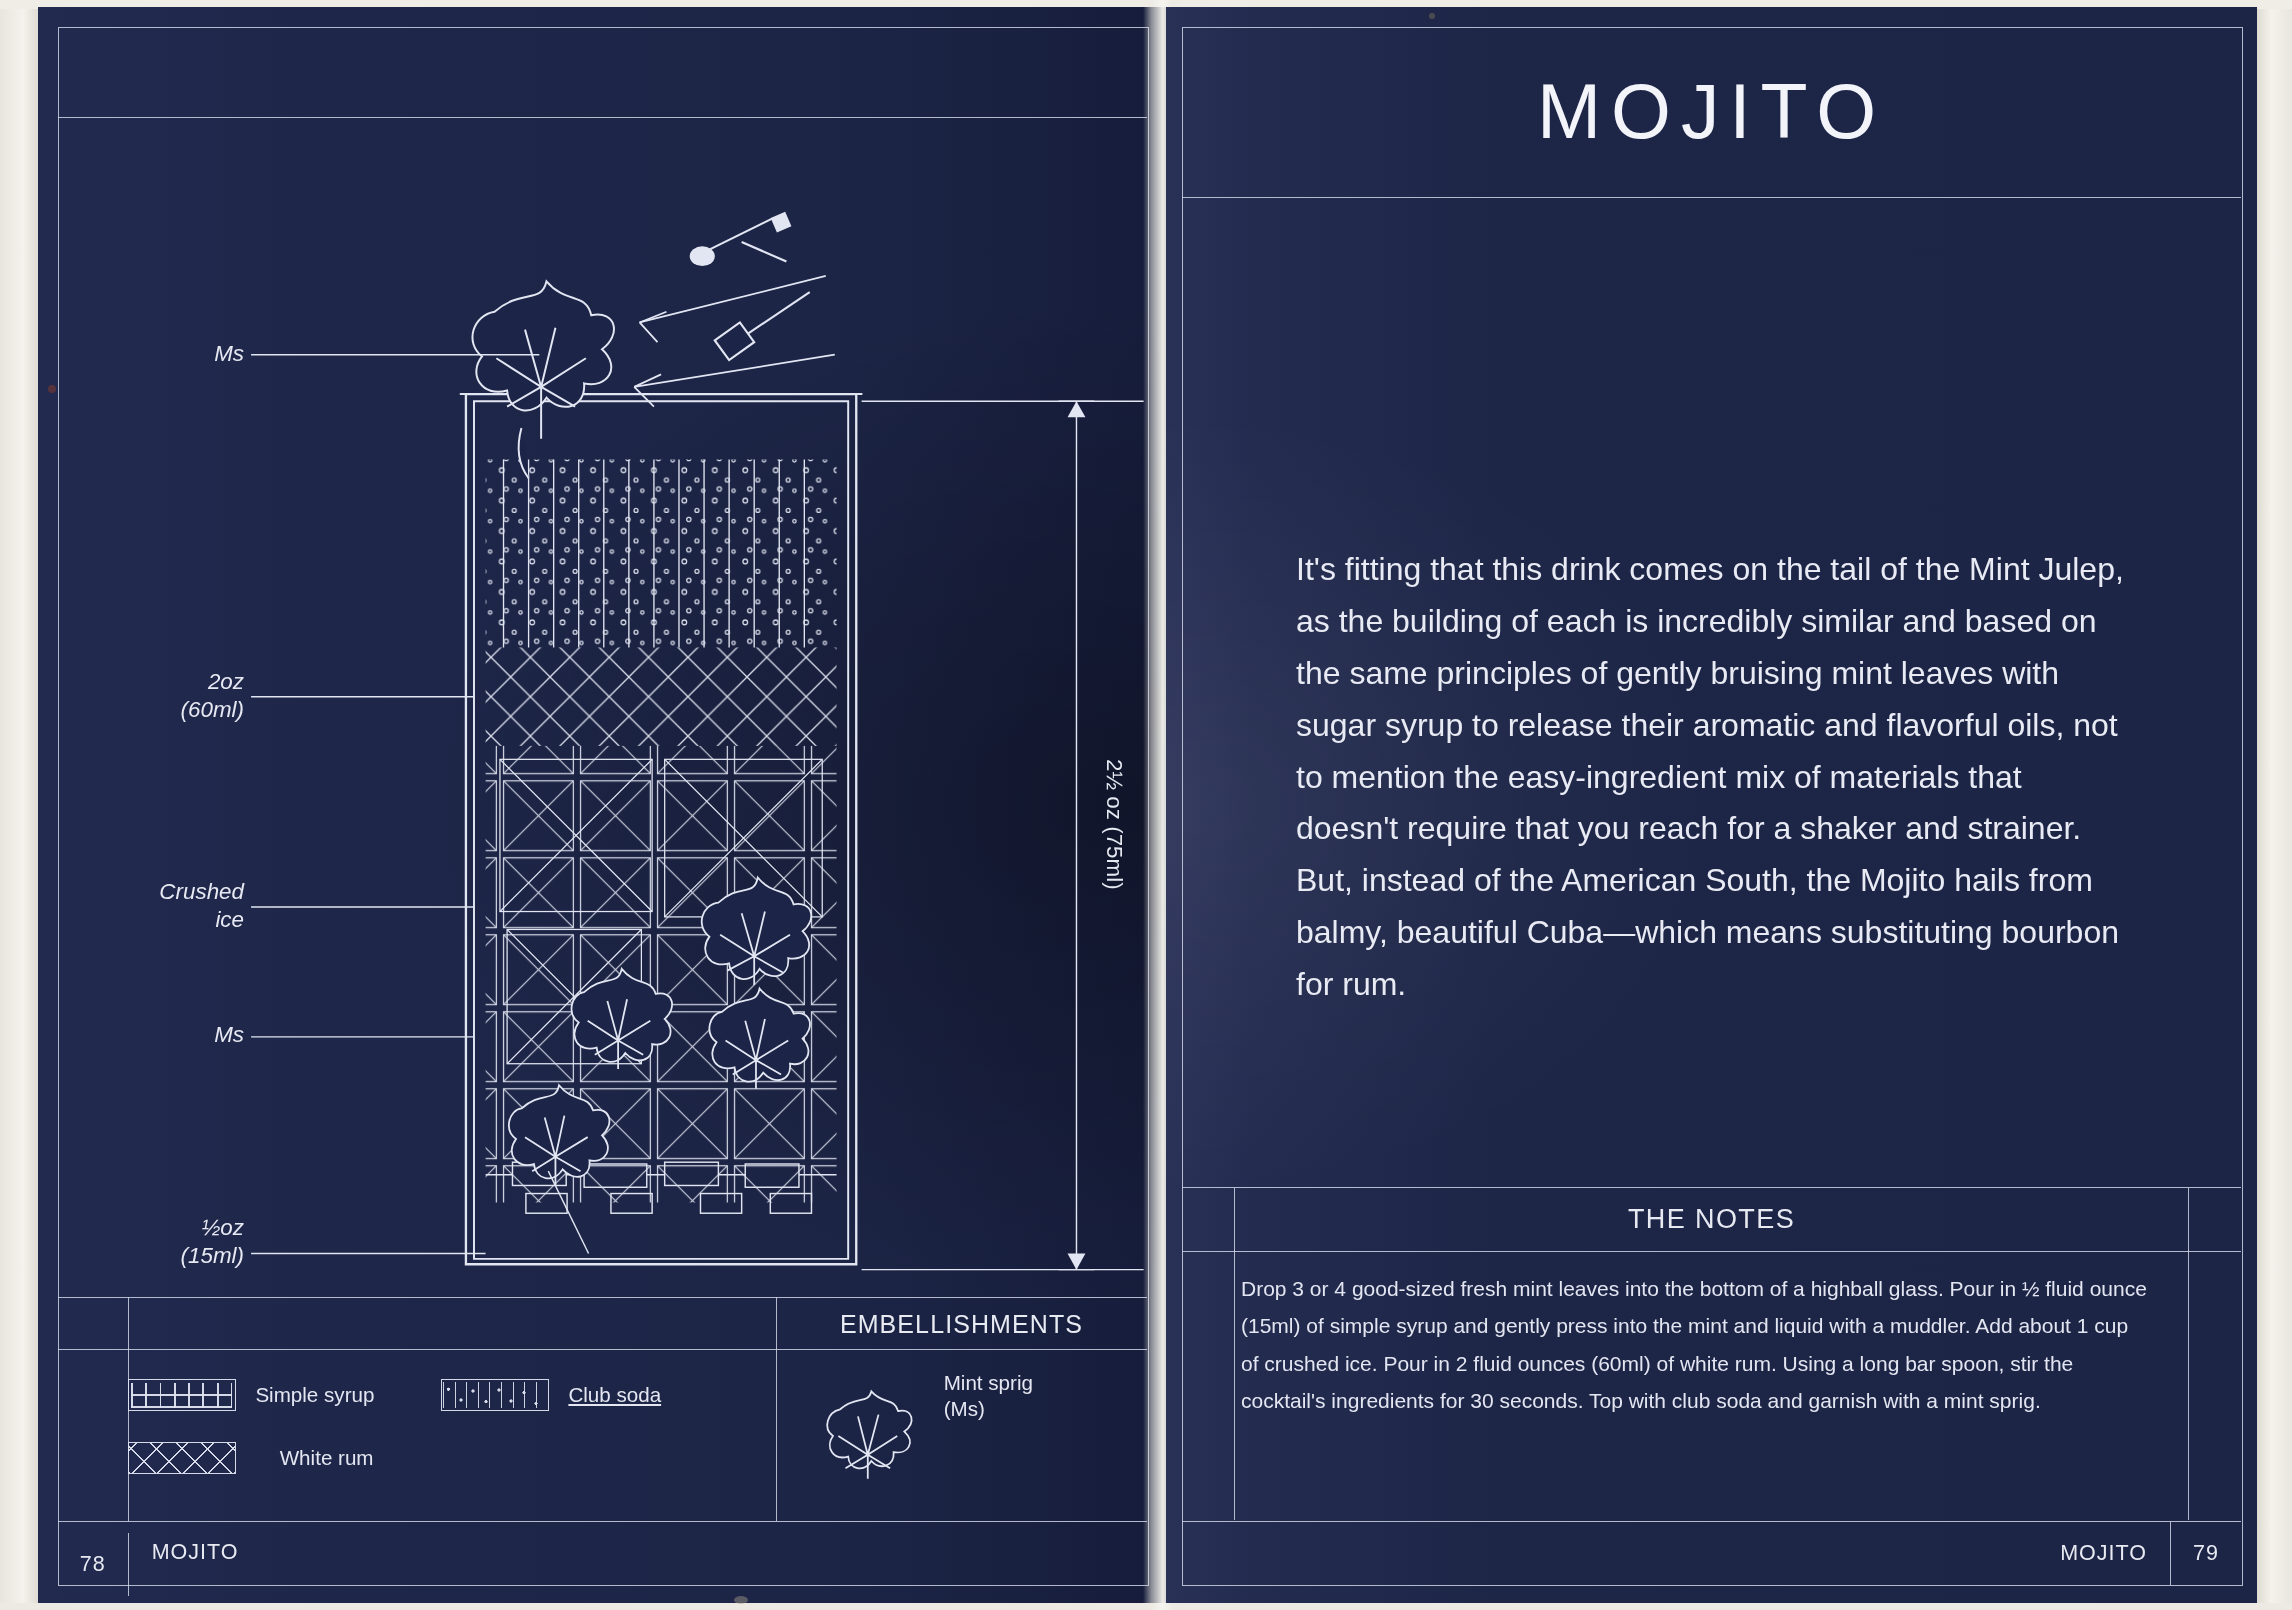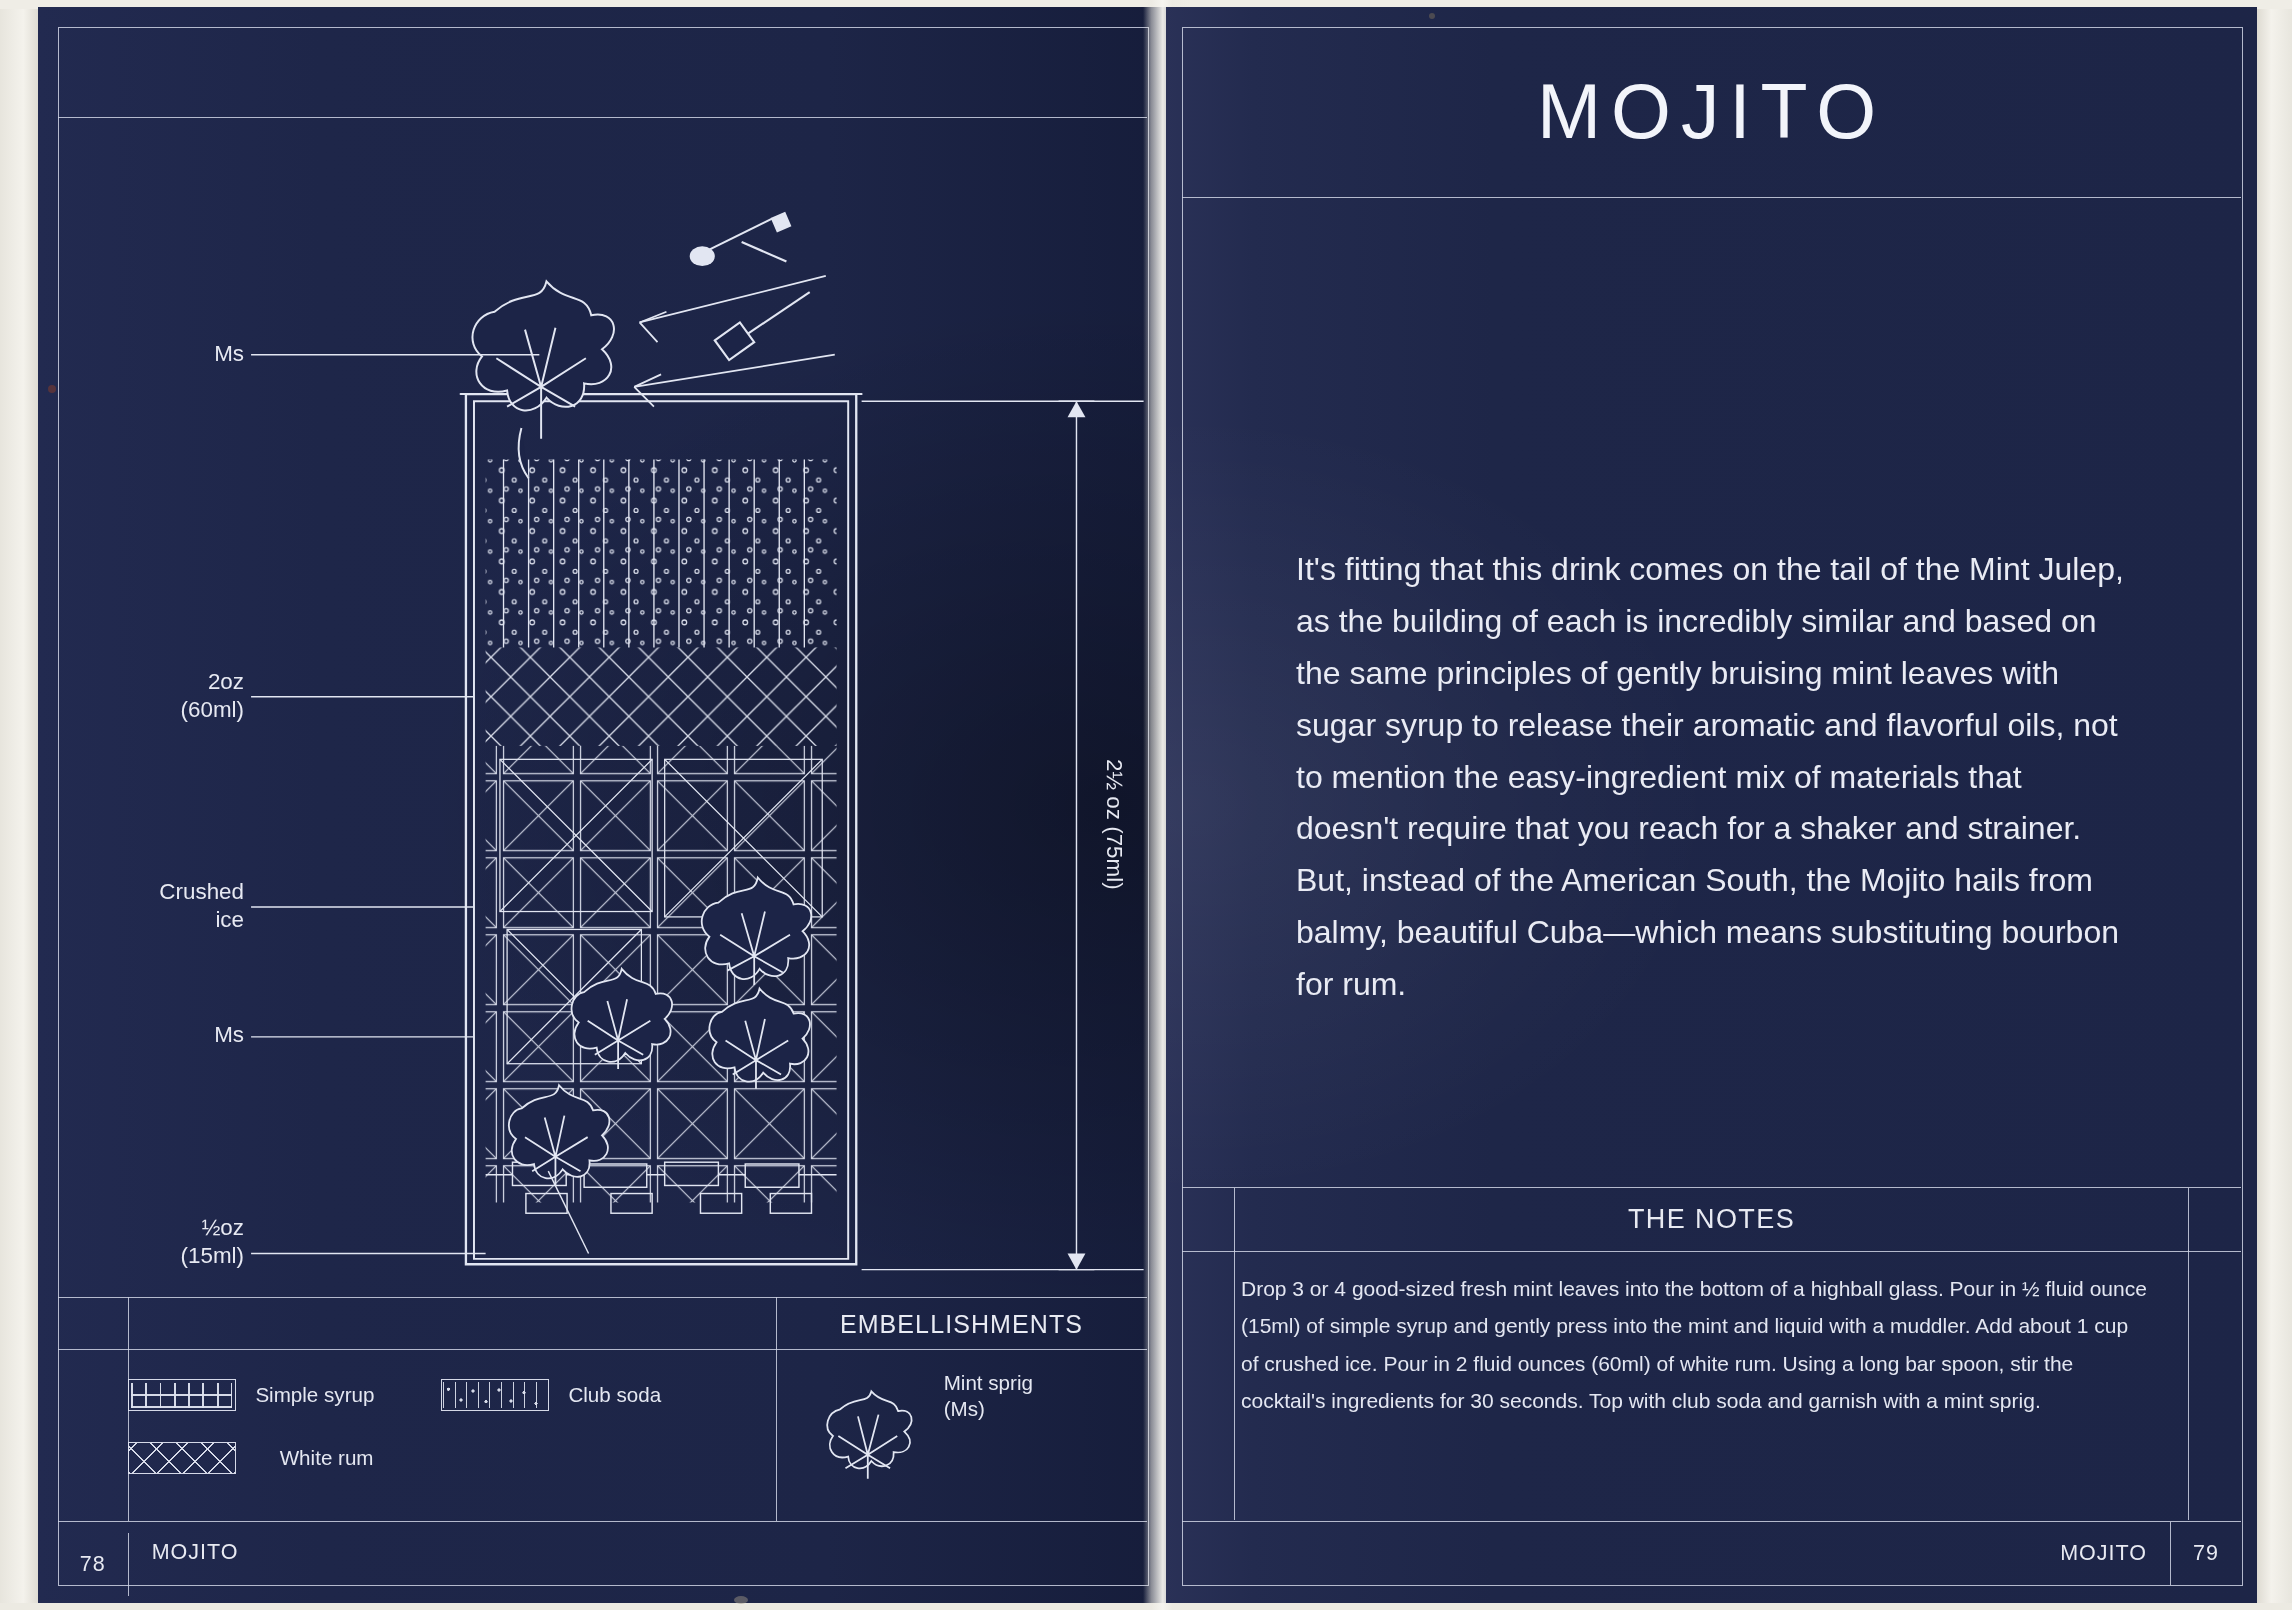--- a/index.html
+++ b/index.html
@@ -269,20 +269,21 @@
     left: 0; top: 0;
     width: 1128px; height: 1596px;
     pointer-events: none;
   }
   .callout {
     position: absolute;
     font-size: 22.4px;
     color: #e7e9f2;
     text-align: right;
     line-height: 1.25;
+    font-style: italic;
   }
   .dim-label {
     position: absolute;
     font-size: 22.4px;
     color: #e7e9f2;
     transform: rotate(90deg);
     transform-origin: left top;
     white-space: nowrap;
   }
   .mint-label {
@@ -494,21 +495,21 @@
     <div class="rule v" style="left:738px; top:1290px; height:224px;"></div>
 
     <div class="spec-block">
       <div class="block-divider"></div>
 
       <div class="legend-row" style="left:70px; top:82px;">
         <div class="swatch sw-syrup"></div>
         <span>Simple syrup</span>
       </div>
 
-      <div class="legend-row" style="left:383px; top:82px;">
+      <div class="legend-row" style="left:383px; top:82px;text-decoration:underline;">
         <div class="swatch sw-soda"></div>
         <span>Club soda</span>
       </div>
 
       <div class="legend-row" style="left:70px; top:145px;gap:44px;">
         <div class="swatch sw-rum"></div>
         <span>White rum</span>
       </div>
     </div>
 

